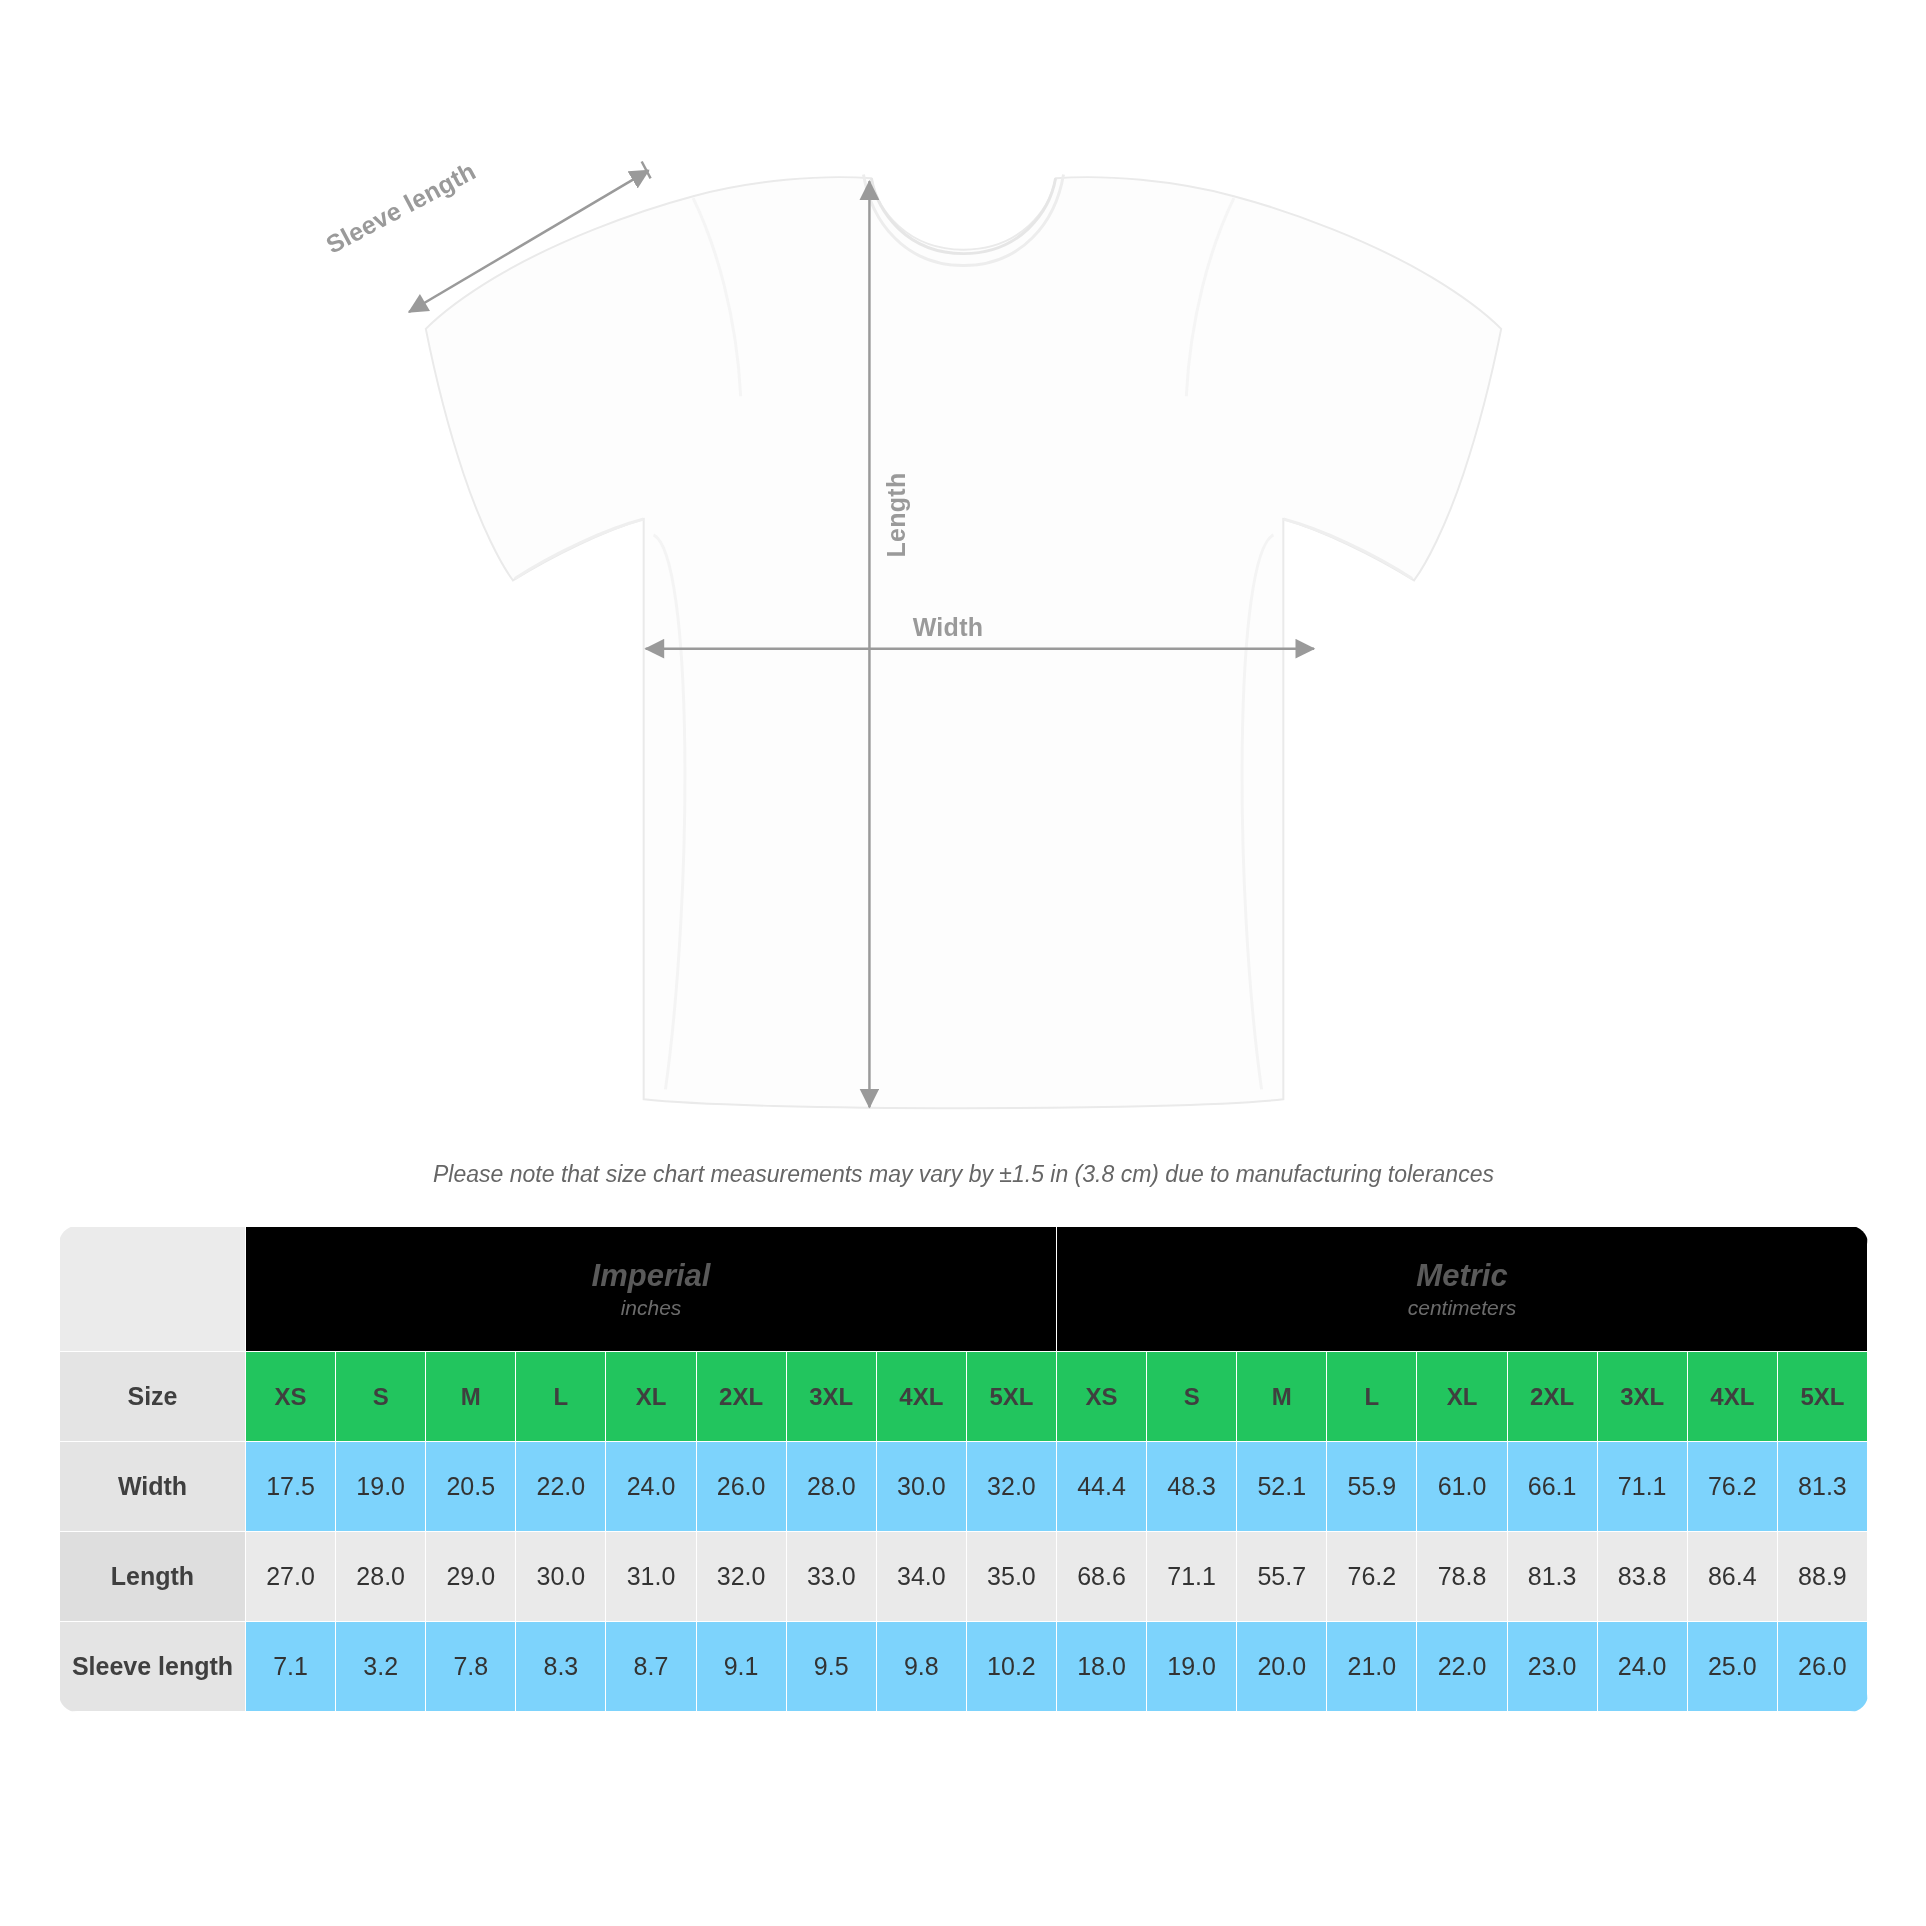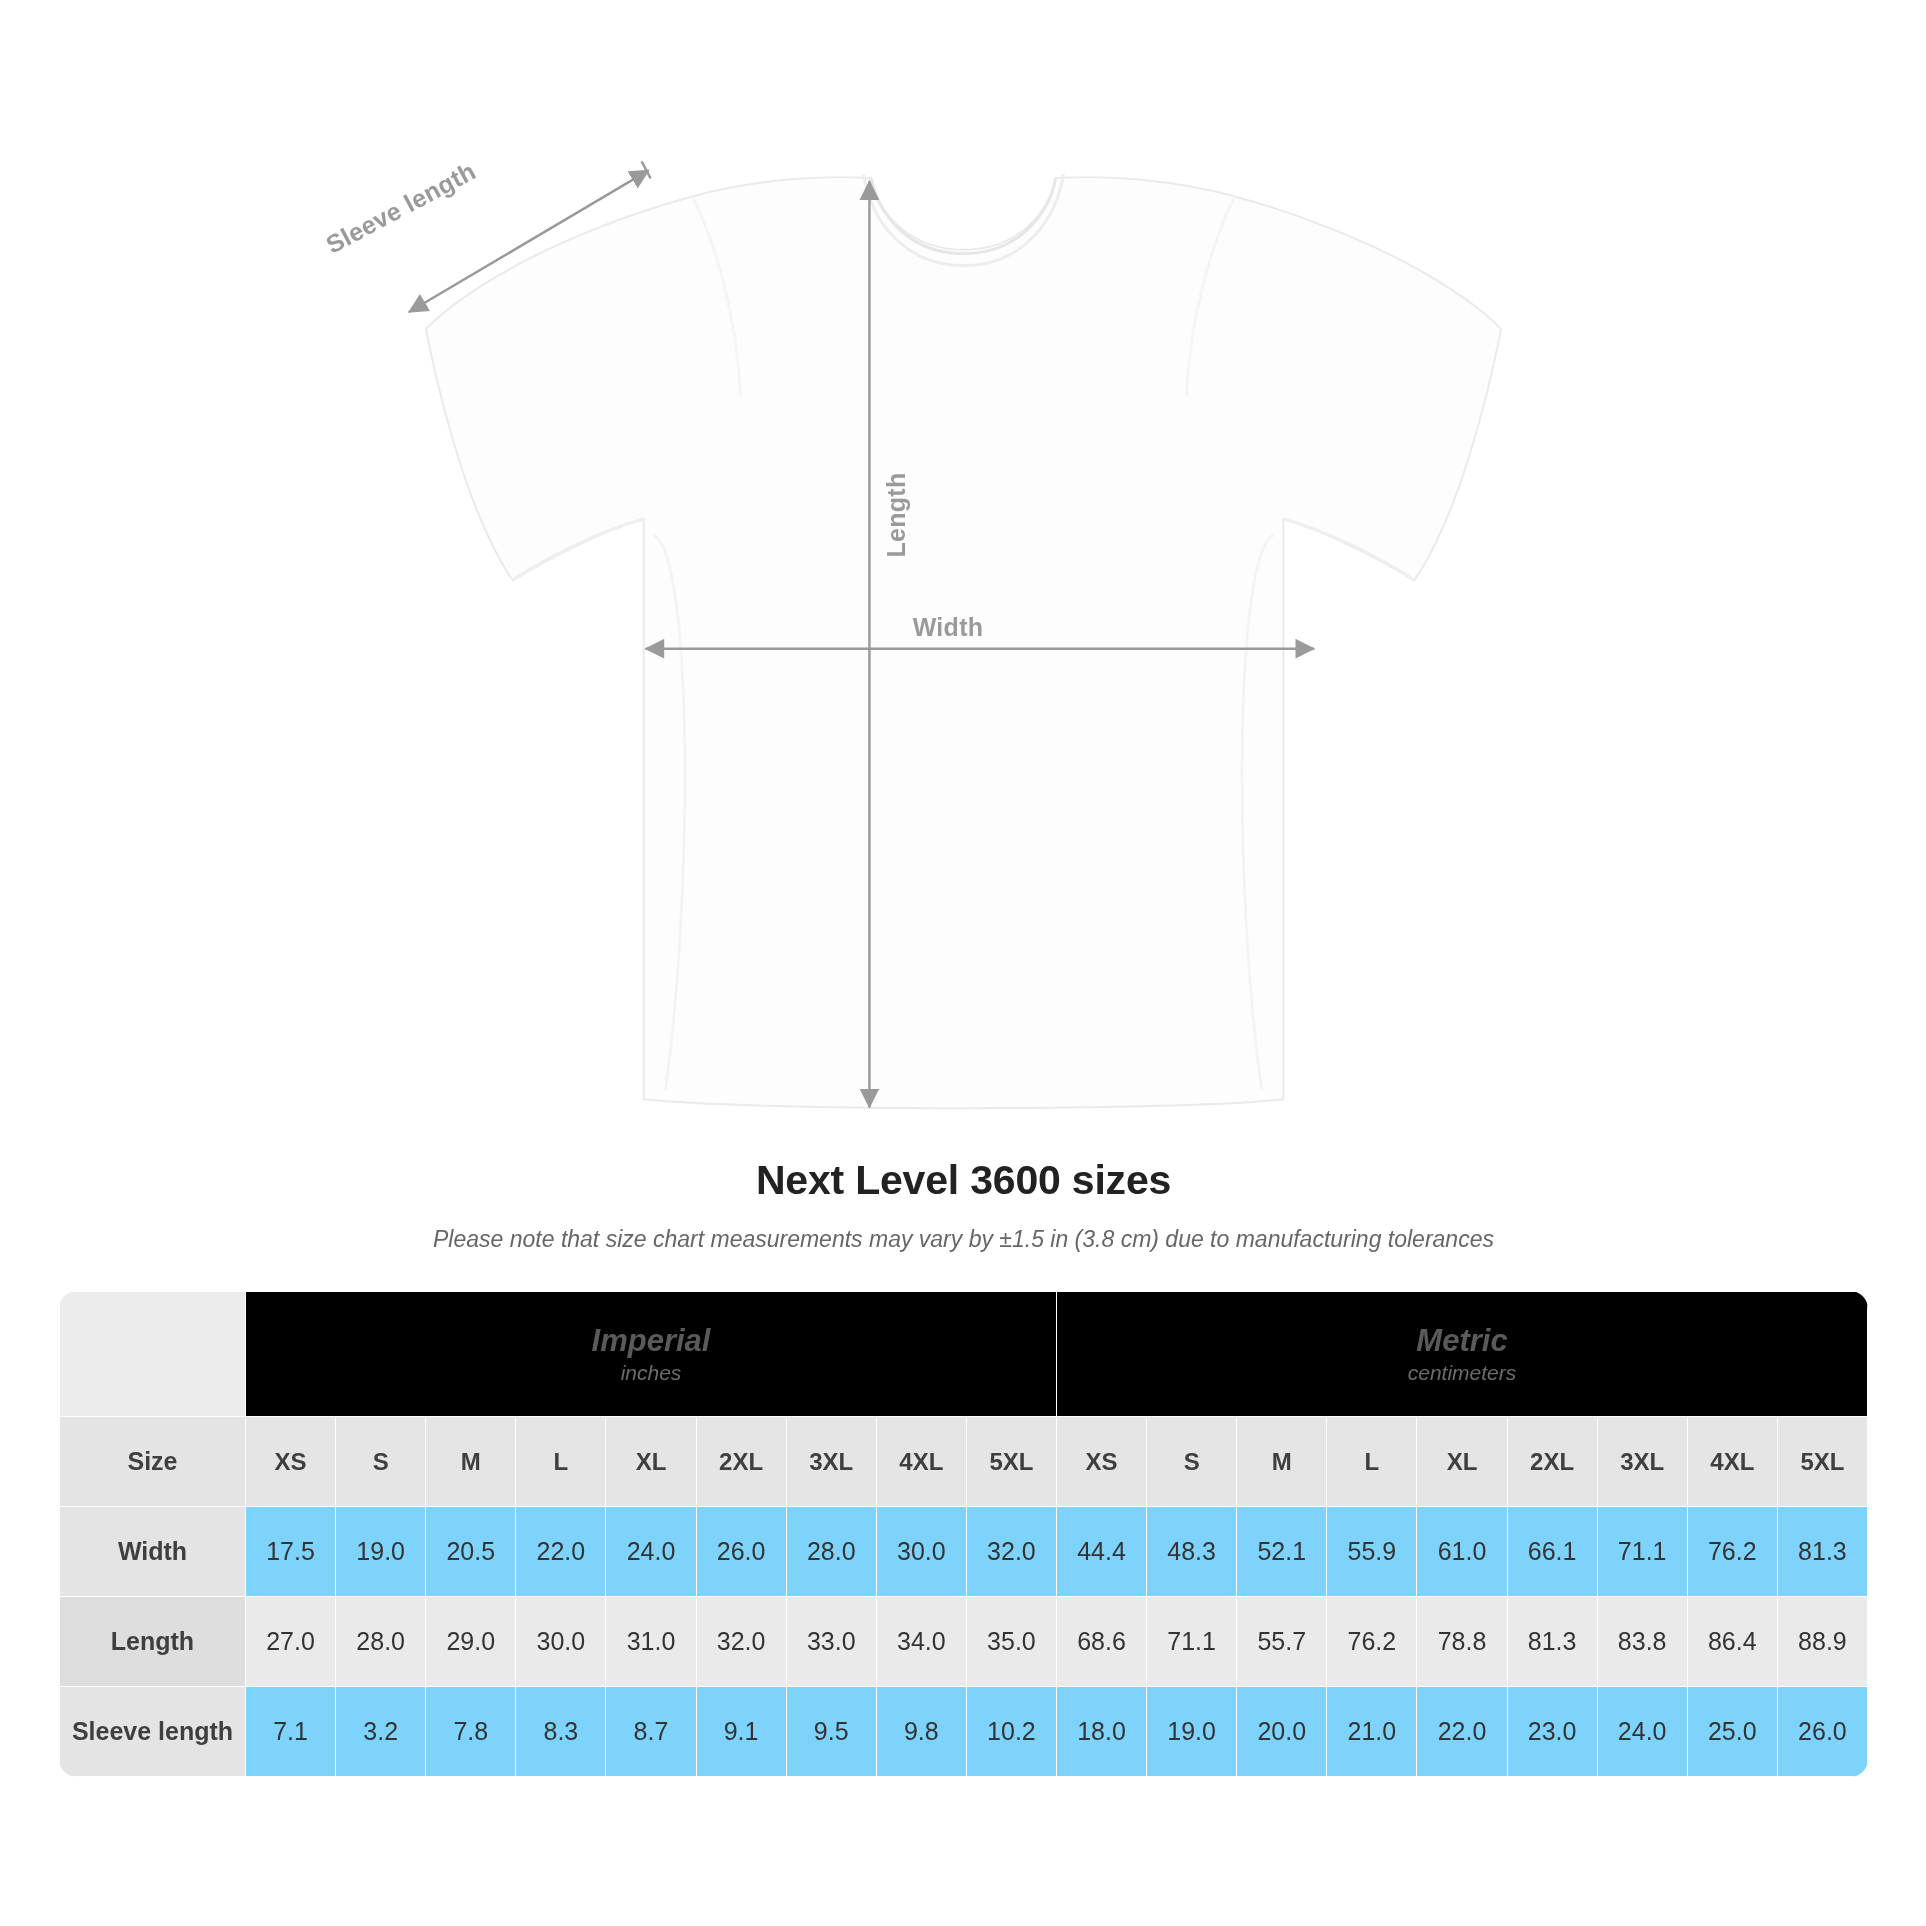--- a/index.html
+++ b/index.html
@@ -113,21 +113,21 @@
   }
   
   .row-head {
     background: #e4e4e4;
     font-weight: bold;
     font-size: 25px;
     color: #3f3f3f;
     height: 87px;
   }
   .size-head {
-    background: #e5e5e5;
+    background: #22c55e;
     font-weight: bold;
     font-size: 24px;
     color: #3f3f3f;
     height: 87px;
   }
   .data-cell {
     background: #7dd3fc;
     font-size: 25px;
     color: #333333;
     height: 87px;
@@ -191,21 +191,20 @@
       <line x1="413" y1="315" x2="655" y2="172" stroke="#9a9a9a" stroke-width="2.5" marker-start="url(#arrowStart)" marker-end="url(#arrowEnd)"></line>
       <line x1="648" y1="163" x2="657" y2="180" stroke="#9a9a9a" stroke-width="2.5"></line>
     </svg>
 
     <div class="label label-sleeve">Sleeve length</div>
     <div class="label label-length">Length</div>
     <div class="label label-width">Width</div>
   </div>
 
   <div class="title-block">
-    <div class="chart-title">Next Level 3600 sizes</div>
     <div class="chart-note">Please note that size chart measurements may vary by ±1.5 in (3.8 cm) due to manufacturing tolerances</div>
   </div>
 
   <div class="table-wrap">
     <table class="size-table">
 
       <tbody>
           <tr>
         <td class="corner-cell first-col"></td>
         <td class="unit-cell" colspan="9">

